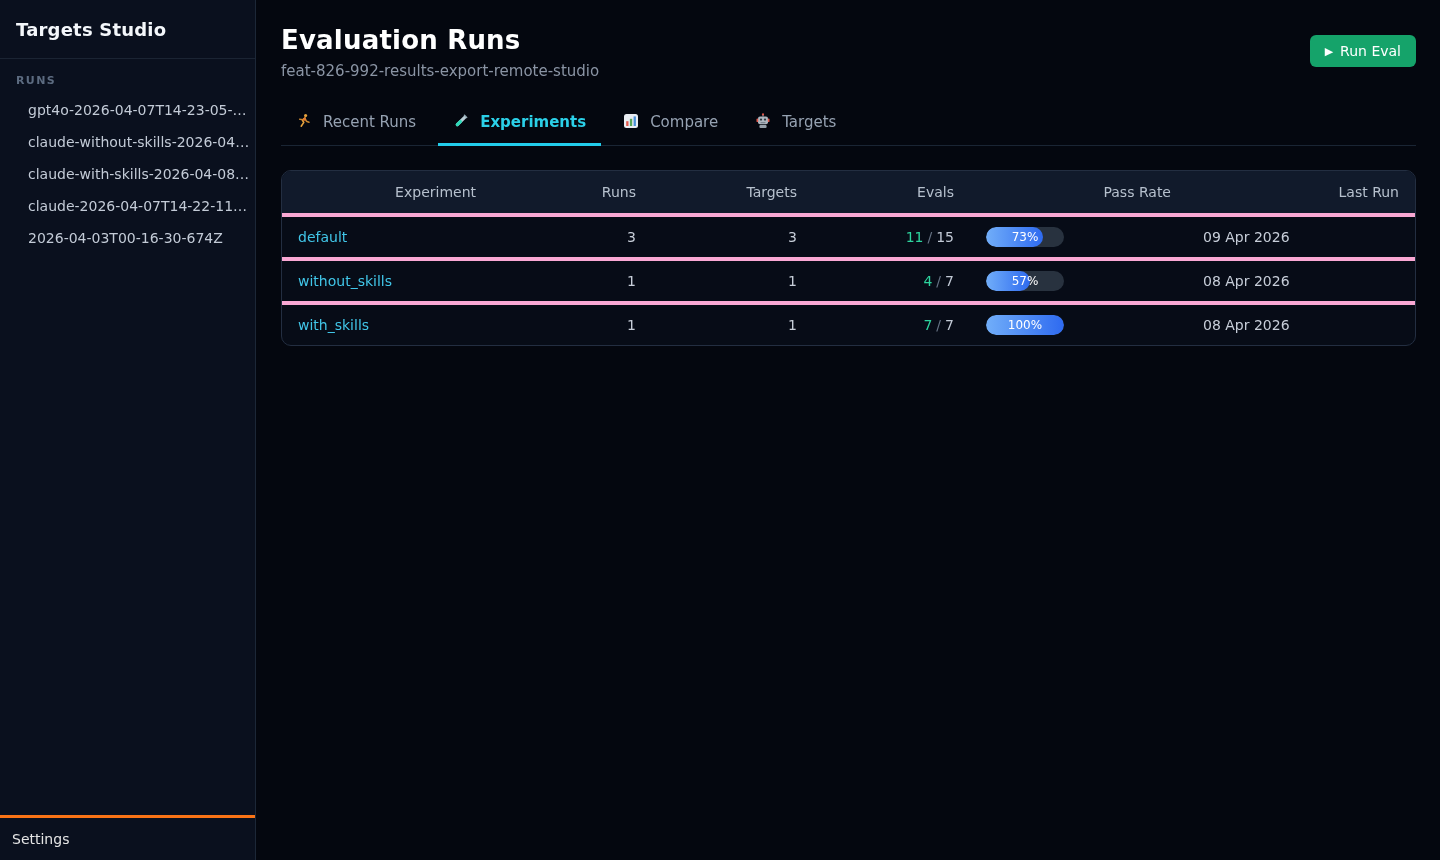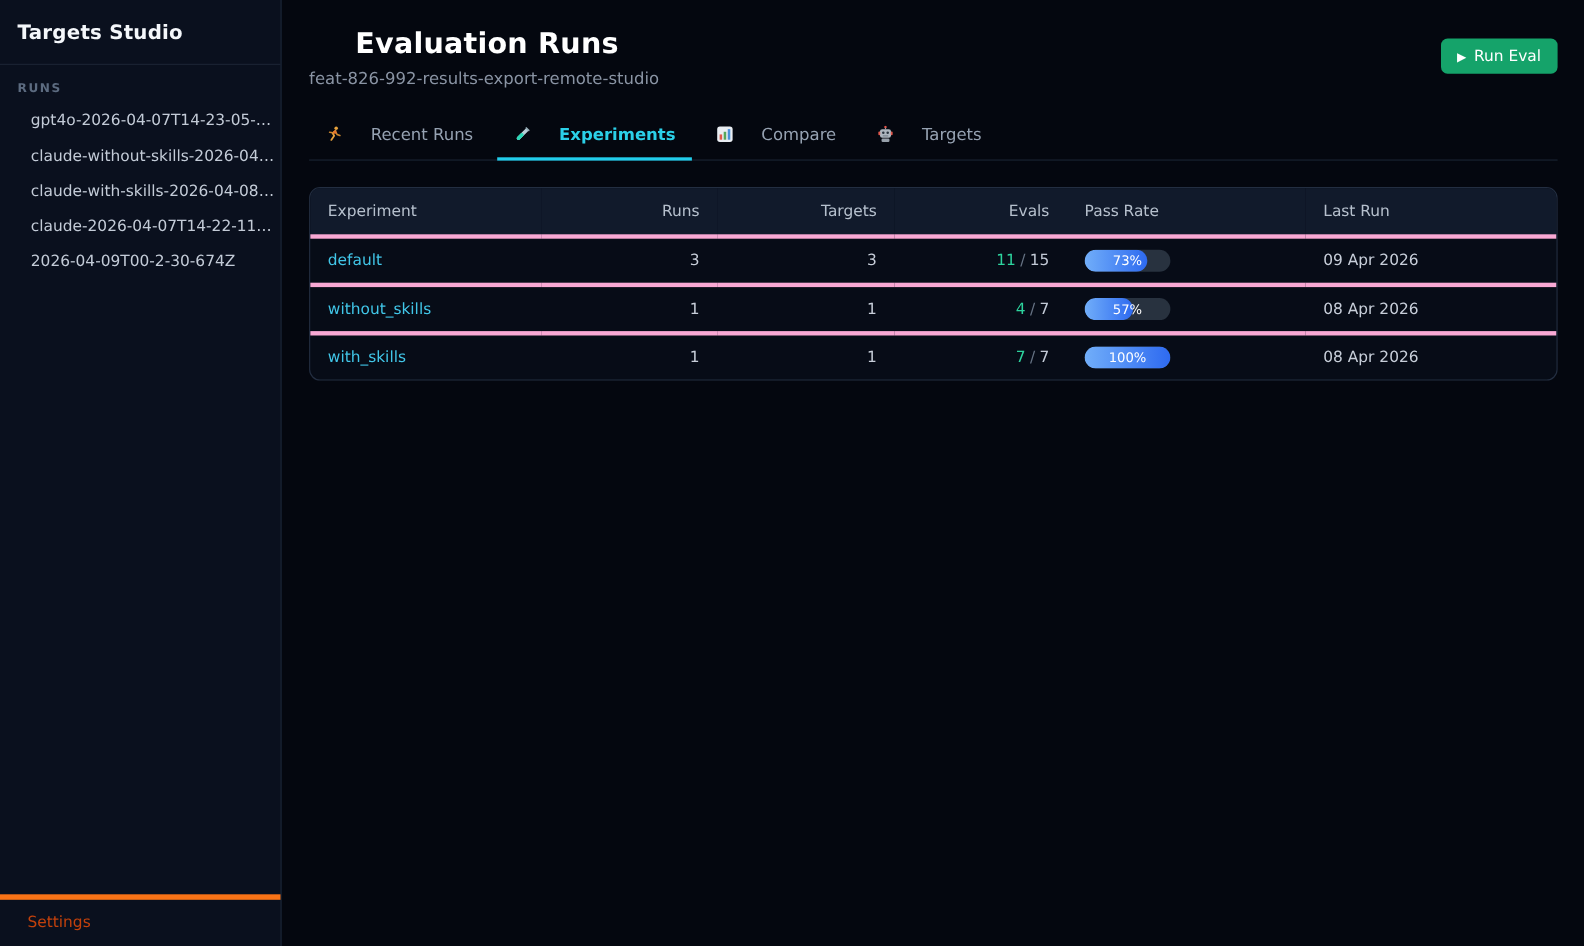--- a/index.html
+++ b/index.html
@@ -43,44 +43,43 @@
   .sb-item {
     padding: 8px 28px;
     font-size: 14px;
     color: #c3cbd7;
     white-space: nowrap;
     overflow: hidden;
     cursor: pointer;
   }
   .sb-footer {
     margin-top: auto;
-    border-top: 5px solid #f97316;
-    padding: 13px 25px;
-    font-size: 14px;
-    color: #c2410c;
+    border-top: 3px solid #f97316;
+    padding: 13px 12px;
+    font-size: 14px;
+    color: #e5e5e5;
     cursor: pointer;
   }
 
   
   .main {
     flex: 1;
     padding: 14px 24px 0 25px;
   }
   .header-row {
     display: flex;
     justify-content: space-between;
     align-items: flex-start;
   }
   .page-title {
     font-size: 26px;
     font-weight: bold;
     color: #ffffff;
     margin-top: 11px;
     letter-spacing: 0.2px;
-    margin-left: 42px;
   }
   .page-subtitle {
     margin-top: 7px;
     font-size: 15px;
     color: #8a94a4;
   }
   .run-eval-btn {
     margin-top: 21px;
     background: #15a36a;
     color: #ffffff;
@@ -97,22 +96,21 @@
   .run-eval-btn .play { font-size: 11px; line-height: 1; }
 
   
   .tabs {
     display: flex;
     margin-top: 23px;
     border-bottom: 1px solid #1a2534;
   }
   .tab {
     display: flex;
-    align-items: center;
-    gap: 25px;
+    gap: 11px;
     padding: 10px 15px 12px 15px;
     font-size: 15px;
     color: #96a2b2;
     cursor: pointer;
     border-bottom: 3px solid transparent;
     margin-bottom: -1px;
   }
   .tab + .tab { margin-left: 7px; }
   .tab.active {
     color: #2bd0e8;
@@ -133,21 +131,21 @@
     width: 100%;
     border-collapse: collapse;
     table-layout: fixed;
   }
   thead th {
     background: #111a2b;
     padding: 13px 16px;
     font-size: 14px;
     font-weight: 400;
     color: #b6c0cd;
-    text-align: left;
+    text-align: right;
     white-space: nowrap;
   }
   th.num, td.num { text-align: right; }
   tbody td {
     padding: 10px 16px;
     font-size: 14px;
     color: #c7ced9;
     border-top: 4px solid #f9a8d4;
     white-space: nowrap;
   }
@@ -191,21 +189,21 @@
 <aside class="sidebar">
   <div class="sb-header">
     <div class="sb-title">Targets Studio</div>
   </div>
   <div class="sb-section-label">RUNS</div>
   <nav>
     <div class="sb-item">gpt4o-2026-04-07T14-23-05-…</div>
     <div class="sb-item">claude-without-skills-2026-04…</div>
     <div class="sb-item">claude-with-skills-2026-04-08…</div>
     <div class="sb-item">claude-2026-04-07T14-22-11…</div>
-    <div class="sb-item">2026-04-09T00-2-30-674Z</div>
+    <div class="sb-item">2026-04-03T00-16-30-674Z</div>
   </nav>
   <div class="sb-footer">Settings</div>
 </aside>
 
 <main class="main">
   <div class="header-row">
     <div>
       <h2 class="page-title">Evaluation Runs</h2>
       <div class="page-subtitle">feat-826-992-results-export-remote-studio</div>
     </div>

